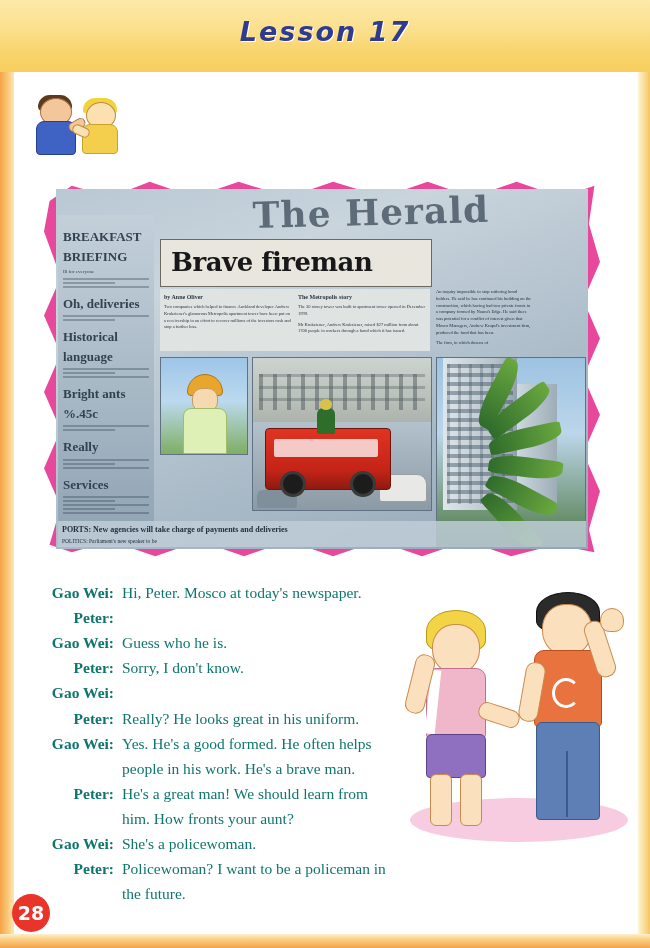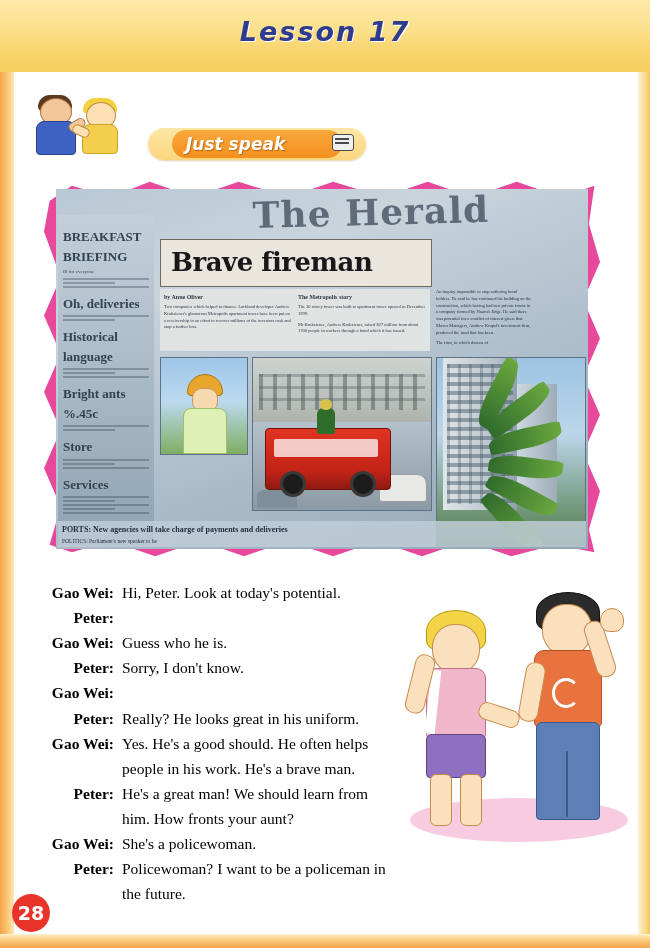--- a/index.html
+++ b/index.html
@@ -439,21 +439,21 @@
   }
   .np-footer b { font-size: 8px; }
 
   
   .dialogue {
     position: absolute;
     left: 30px;
     top: 580px;
     width: 590px;
     font-size: 15.5px;
-    color: #000000;
+    color: #0f766e;
     line-height: 1.62;
   }
   .line {
     display: flex;
     align-items: baseline;
   }
   .spk {
     width: 84px;
     flex: 0 0 84px;
     text-align: right;
@@ -655,26 +655,20 @@
           <div class="head"></div>
           <div class="body"></div>
           <div class="arm"></div>
       </div>
       <div class="kid-b">
         <div class="hair"></div>
           <div class="head"></div>
           <div class="body"></div>
           <div class="arm"></div>
       </div>
-    </div>
-    <div class="speak-pill">
-      <div class="speak-pill-inner">
-        <span class="speak-label">Just speak</span>
-      </div>
-      <div class="speak-icon"></div>
     </div>
   </div>
 
   <div class="photo-wrap">
     <div class="photo-pink"></div>
     <div class="photo">
       <div class="np-bg"></div>
 
       <div class="np-masthead">The Herald</div>
 
@@ -687,21 +681,21 @@
         <b>Oh, deliveries</b>
         <div class="np-line"></div>
           <div class="np-line s"></div>
         <b>Historical language</b>
         <div class="np-line"></div>
           <div class="np-line s"></div>
           <div class="np-line"></div>
         <b>Bright ants %.45c</b>
         <div class="np-line"></div>
           <div class="np-line s"></div>
-        <b>Store</b>
+        <b>Really</b>
         <div class="np-line"></div>
           <div class="np-line s"></div>
           <div class="np-line"></div>
         <b>Services</b>
         <div class="np-line"></div>
           <div class="np-line s"></div>
           <div class="np-line"></div>
         <div class="np-line s"></div>
           <div class="np-line"></div>
       </div>
@@ -763,21 +757,21 @@
       <div class="np-footer">
         <b>PORTS: New agencies will take charge of payments and deliveries</b>
         <div>POLITICS: Parliament's new speaker to be</div>
       </div>
     </div>
   </div>
 
   <div class="dialogue">
     <div class="line">
       <div class="spk">Gao Wei:</div>
-      <div class="txt">Hi, Peter. Look at today's potential.</div>
+      <div class="txt">Hi, Peter. Mosco at today's newspaper.</div>
     </div>
     <div class="line">
       <div class="spk">Peter:</div>
     </div>
     <div class="line">
       <div class="spk">Gao Wei:</div>
       <div class="txt">Guess who he is.</div>
     </div>
     <div class="line">
       <div class="spk">Peter:</div>
@@ -785,21 +779,21 @@
     </div>
     <div class="line">
       <div class="spk">Gao Wei:</div>
     </div>
     <div class="line">
       <div class="spk">Peter:</div>
       <div class="txt">Really? He looks great in his uniform.</div>
     </div>
     <div class="line narrow">
       <div class="spk">Gao Wei:</div>
-      <div class="txt">Yes. He's a good should. He often helps</div>
+      <div class="txt">Yes. He's a good formed. He often helps</div>
     </div>
     <div class="line narrow">
       <div class="spk"></div>
       <div class="txt cont">people in his work. He's a brave man.</div>
     </div>
     <div class="line narrow">
       <div class="spk">Peter:</div>
       <div class="txt">He's a great man! We should learn from</div>
     </div>
     <div class="line narrow">

